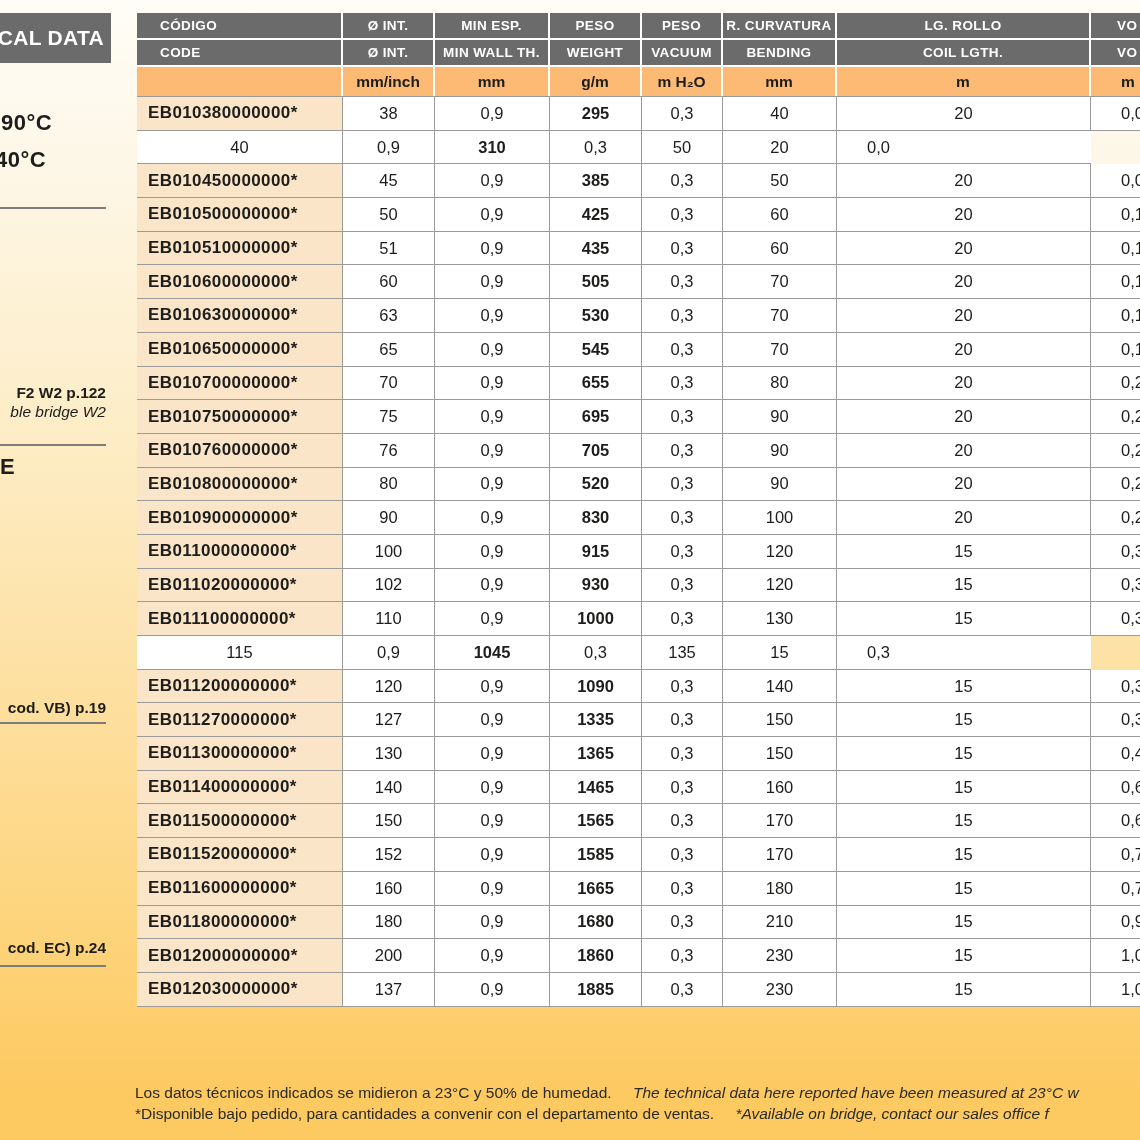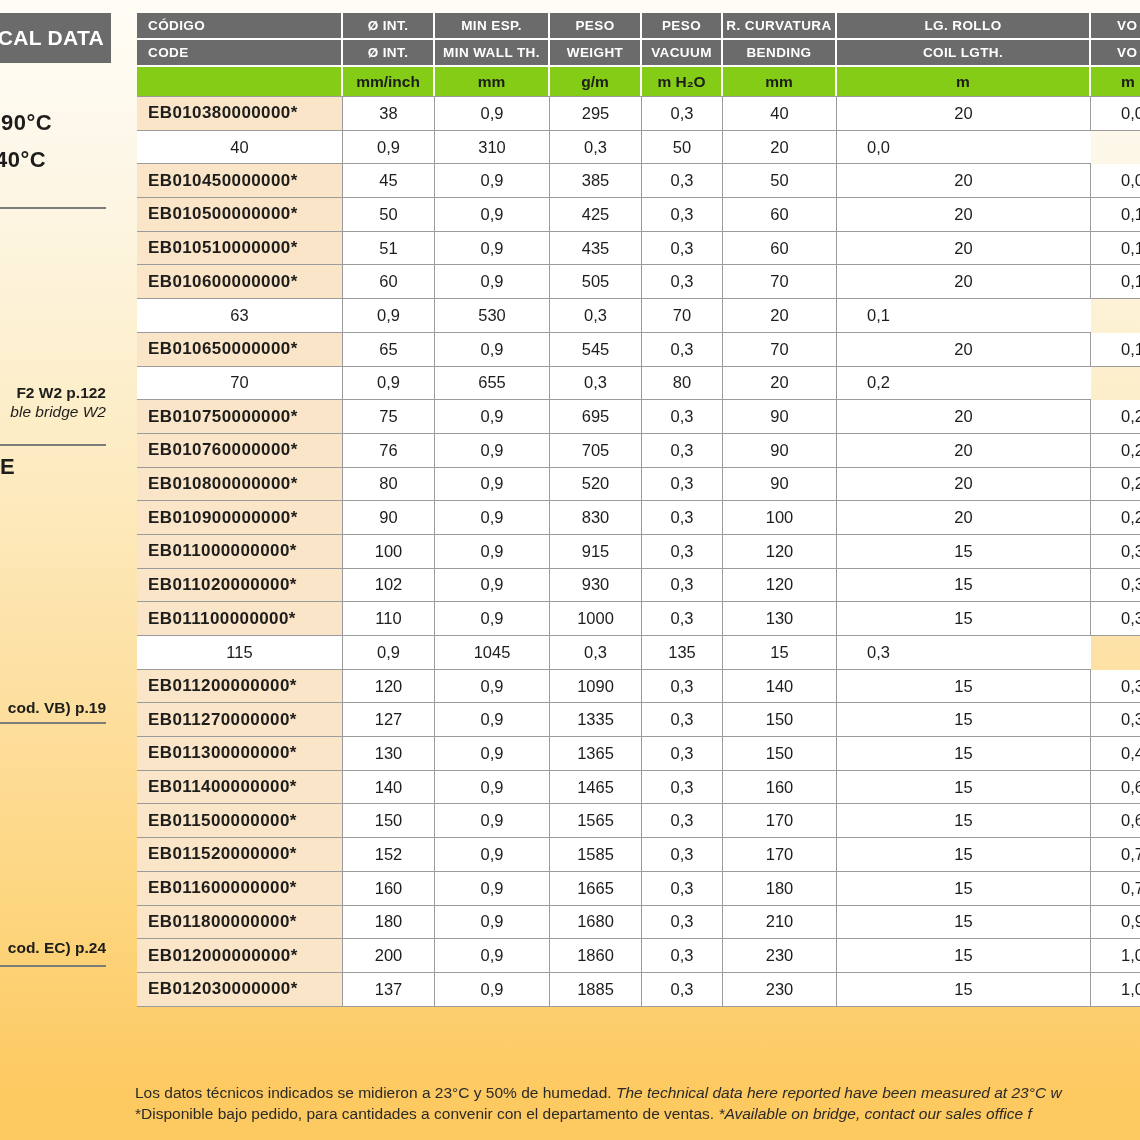--- a/index.html
+++ b/index.html
@@ -29,39 +29,39 @@
   #div1{top:207px} #div2{top:444px} #div3{top:722px} #div4{top:965px}
 
   
   .dtable { position:absolute; left:137px; top:13px; width:1114px; }
   .hrow, .trow { display:grid; grid-template-columns:206px 92px 115px 92px 81px 114px 254px 160px; }
   .hcell {
     height:27px; background:#6b6b6b; border-right:2px solid #fff; border-bottom:2px solid #fff;
     color:#fff; font-weight:bold; font-size:13.5px; letter-spacing:0.4px;
     display:flex; align-items:center; justify-content:center; box-sizing:border-box; white-space:nowrap;
   }
-  .hcell.first { justify-content:flex-start; padding-left:11px; }
+  .hcell.first { justify-content:flex-start; padding-left:23px; }
   .hcell.last { justify-content:flex-start; padding-left:26px; border-right:none; }
   .ucell {
-    height:29px; background:#84cc16; border-right:2px solid #fff; color:#1d1d1b; font-weight:bold; font-size:15.5px;
+    height:29px; background:#fdba74; border-right:2px solid #fff; color:#1d1d1b; font-weight:bold; font-size:15.5px;
     display:flex; align-items:center; justify-content:center; box-sizing:border-box; white-space:nowrap;
   }
   .ucell.last { justify-content:flex-start; padding-left:30px; border-right:none; }
   .tbody { border-top:1px solid #9b9b9b; }
   .cell {
     height:33.7px; background:#fff; border-right:1px solid #9b9b9b; border-bottom:1px solid #9b9b9b;
     display:flex; align-items:center; justify-content:center; font-size:16.5px; box-sizing:border-box; white-space:nowrap;
   }
   .cell.c0 { background:#fbe5c9; font-weight:bold; justify-content:flex-start; padding-left:11px; font-size:17px; letter-spacing:0.4px; }
-  .cell.c3 { font-weight:normal; }
+  .cell.c3 { font-weight:bold; }
   .cell.c7 { justify-content:flex-start; padding-left:30px; border-right:none; }
 
   
   .footnote { position:absolute; left:135px; top:1083px; width:1400px; font-size:15.5px; line-height:20.5px; color:#2a2a28; white-space:nowrap; }
-  .footnote .it { font-style:italic; }
+  .footnote .it { font-style:italic;margin-left:17px; }
 </style>
 </head>
 <body>
 
 <div class="side-band">
   <span>ICAL DATA</span>
 </div>
 
 <div class="side-item temp" id="temp1">90°C</div>
 <div class="side-item temp" id="temp2">40°C</div>
@@ -160,39 +160,41 @@
         <div class="cell c0">EB010600000000*</div>
         <div class="cell c1">60</div>
         <div class="cell c2">0,9</div>
         <div class="cell c3">505</div>
         <div class="cell c4">0,3</div>
         <div class="cell c5">70</div>
         <div class="cell c6">20</div>
         <div class="cell c7">0,1</div>
       </div>
       <div class="trow">
+        <div class="cell c0">EB010630000000*</div>
         <div class="cell c1">63</div>
         <div class="cell c2">0,9</div>
         <div class="cell c3">530</div>
         <div class="cell c4">0,3</div>
         <div class="cell c5">70</div>
         <div class="cell c6">20</div>
         <div class="cell c7">0,1</div>
       </div>
       <div class="trow">
         <div class="cell c0">EB010650000000*</div>
         <div class="cell c1">65</div>
         <div class="cell c2">0,9</div>
         <div class="cell c3">545</div>
         <div class="cell c4">0,3</div>
         <div class="cell c5">70</div>
         <div class="cell c6">20</div>
         <div class="cell c7">0,1</div>
       </div>
       <div class="trow">
+        <div class="cell c0">EB010700000000*</div>
         <div class="cell c1">70</div>
         <div class="cell c2">0,9</div>
         <div class="cell c3">655</div>
         <div class="cell c4">0,3</div>
         <div class="cell c5">80</div>
         <div class="cell c6">20</div>
         <div class="cell c7">0,2</div>
       </div>
       <div class="trow">
         <div class="cell c0">EB010750000000*</div>

